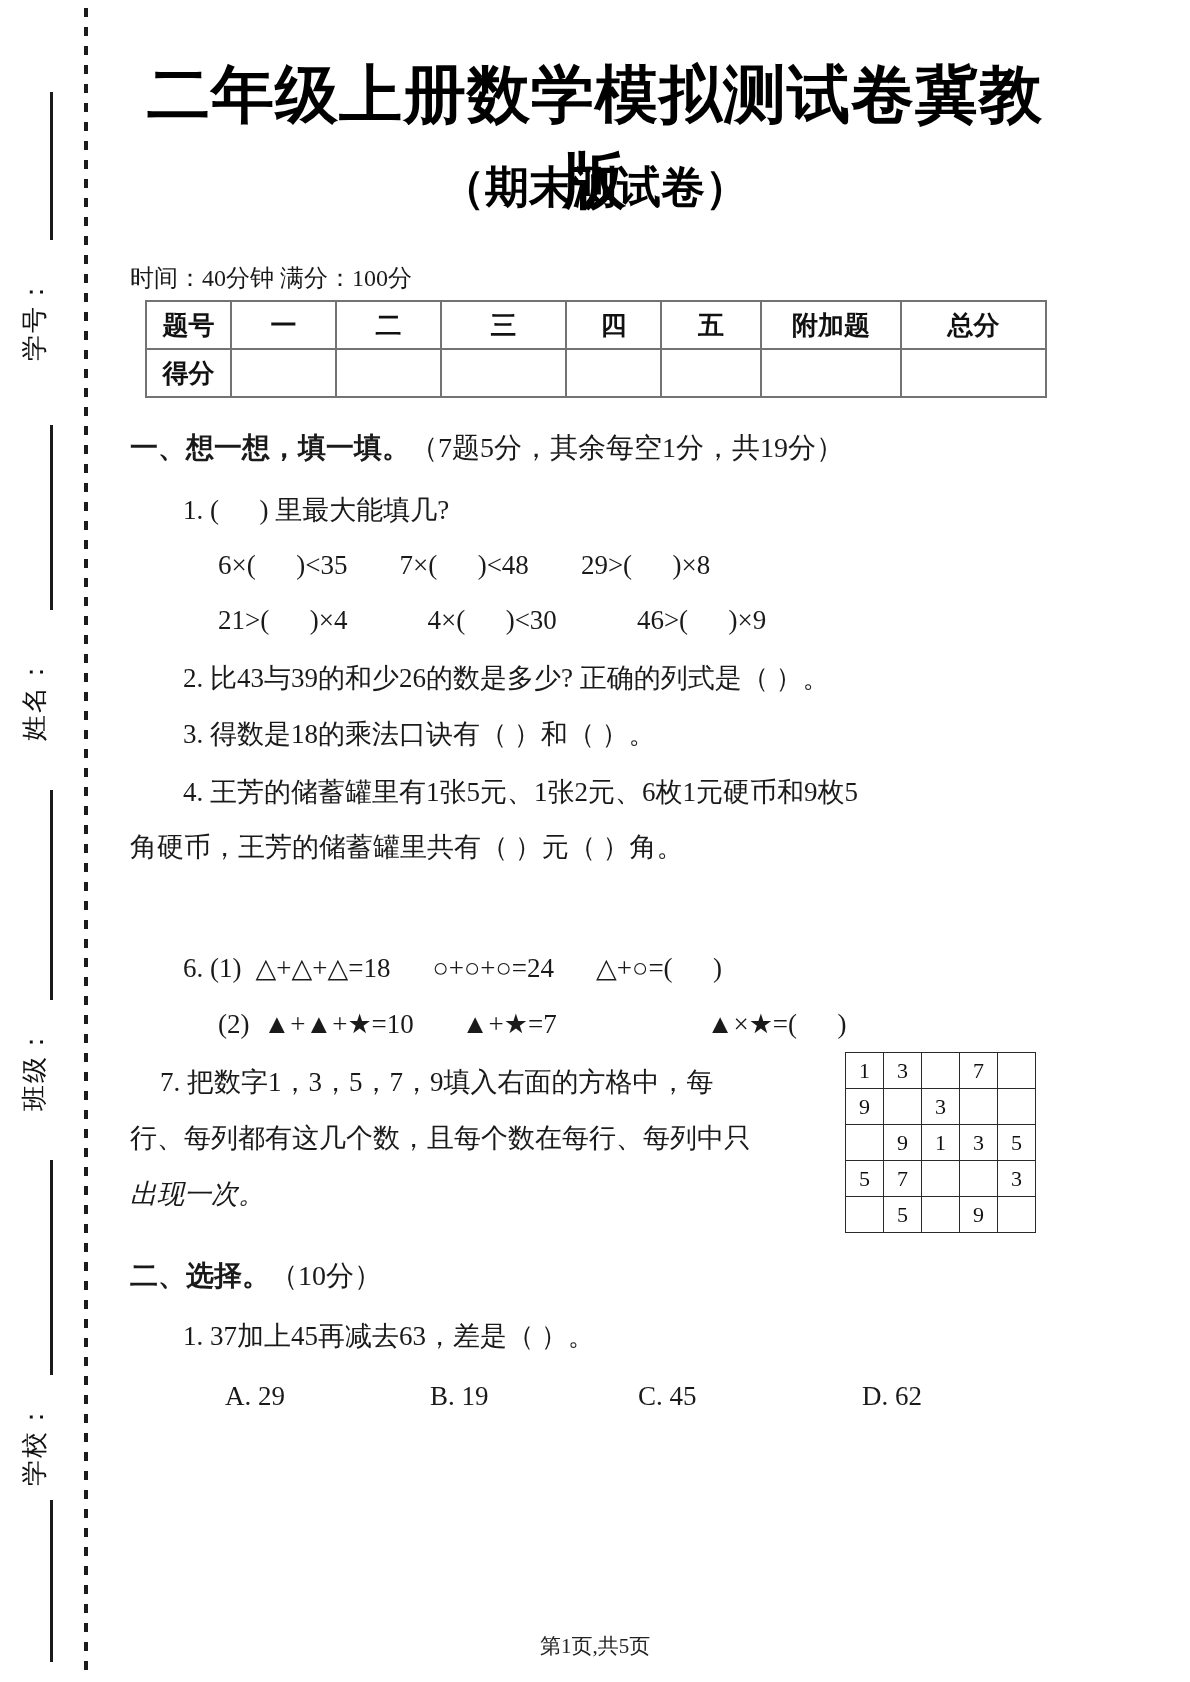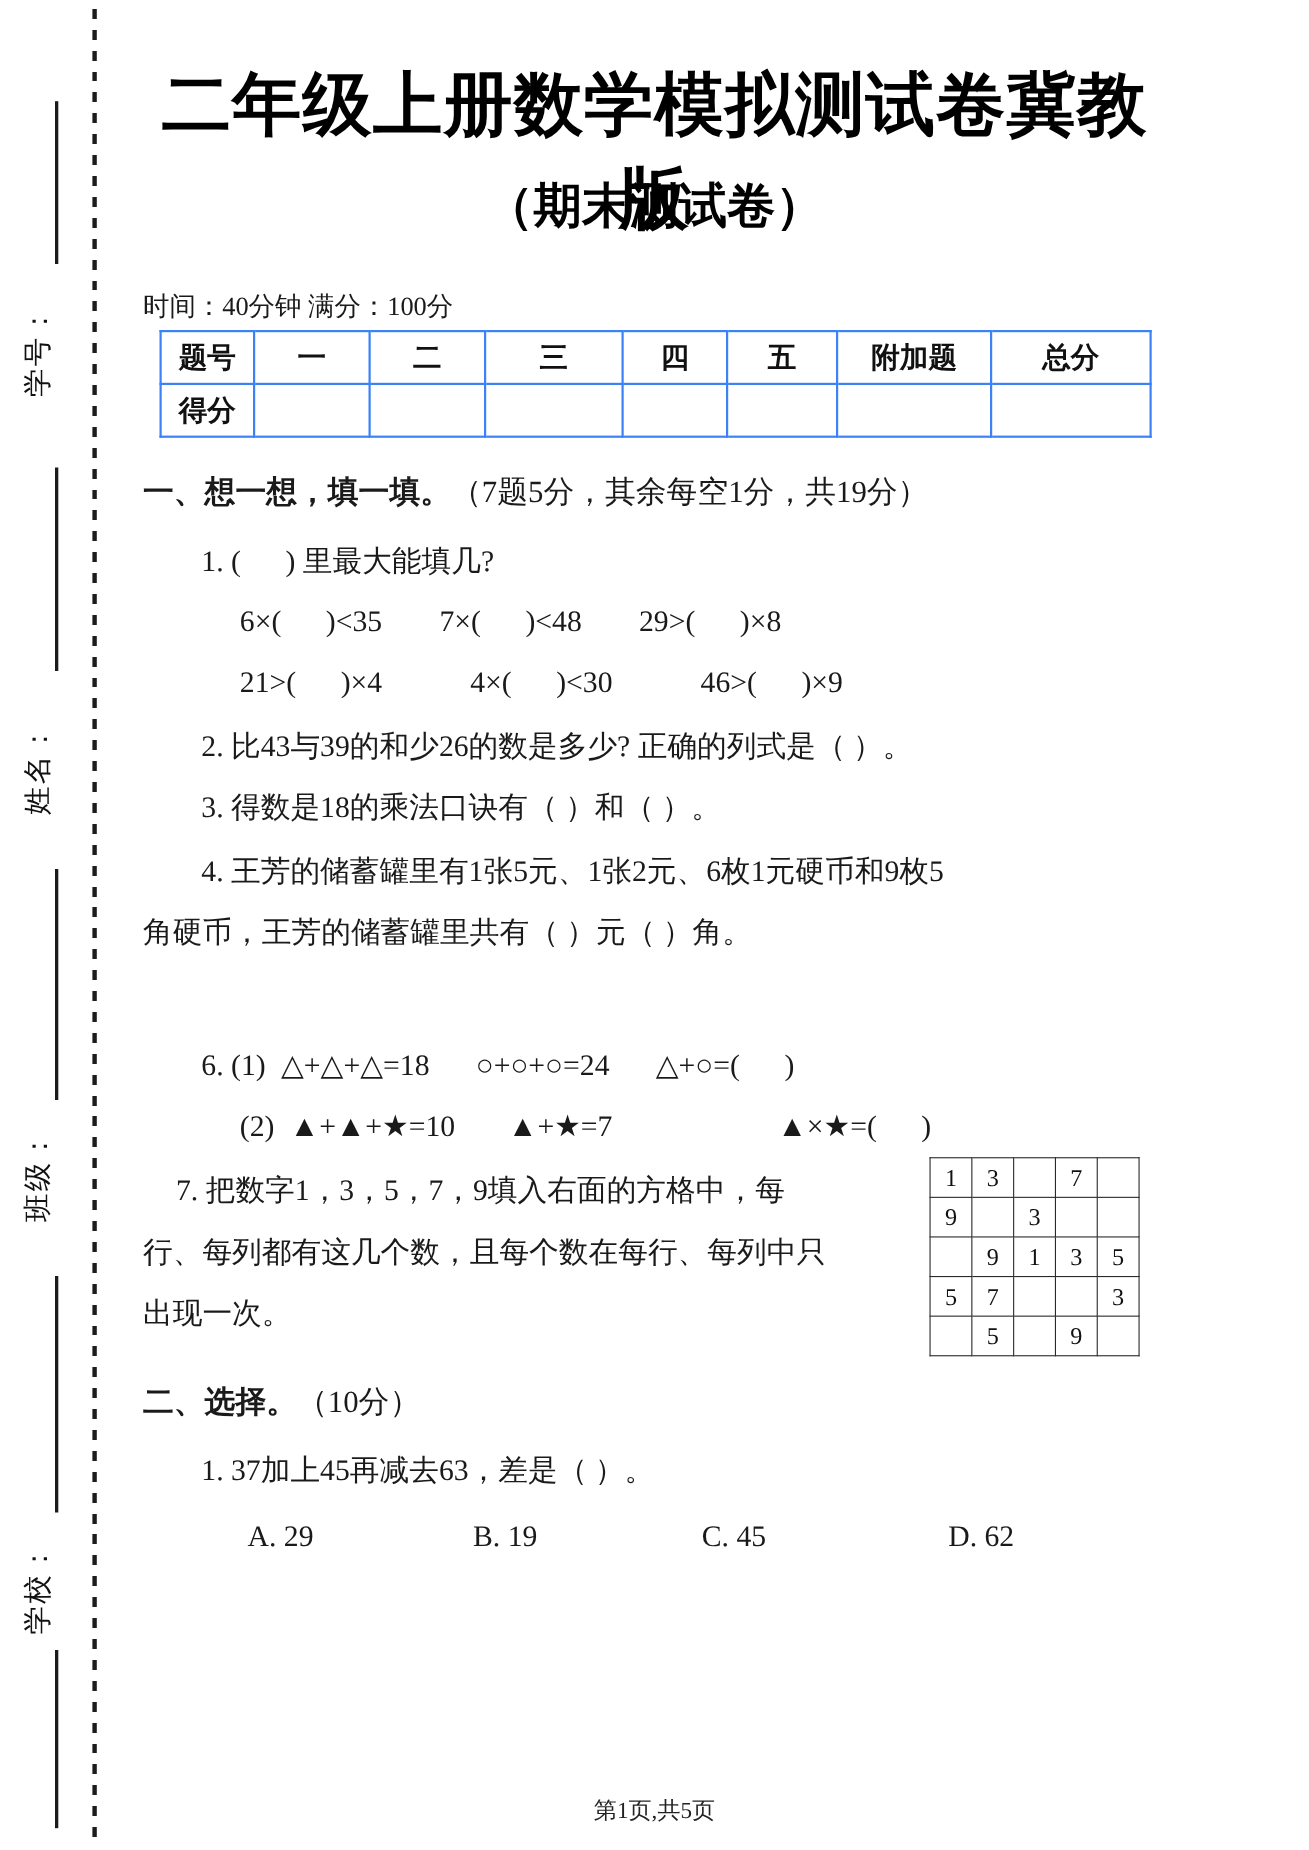--- a/index.html
+++ b/index.html
@@ -36,21 +36,21 @@
   .meta {
     position:absolute; left:130px; top:262px; width:915px; 
     font-size:24px;
   }
 
   
   .score-table {
     position:absolute; left:145px; top:300px; border-collapse:collapse;
   }
   .score-table th, .score-table td {
-    border:2px solid #3b82f6; height:48px; text-align:center; vertical-align:middle;
+    border:2px solid #737373; height:48px; text-align:center; vertical-align:middle;
     font-size:26px; font-weight:bold; padding:0 4px; color:#111;
   }
   .score-table .c0{width:85px;} .score-table .c1{width:105px;}
   .score-table .c2{width:105px;} .score-table .c3{width:125px;}
   .score-table .c4{width:95px;}  .score-table .c5{width:100px;}
   .score-table .c6{width:140px;} .score-table .c7{width:145px;}
 
   
   .line { position:absolute; font-size:27px; white-space:nowrap; line-height:1.25; }
   .sec-head .b { font-weight:bold; font-size:28px; }
@@ -170,21 +170,21 @@
     <span class="eq-prefix">(2)</span>
       <span class="eq-row" id="q6-row2">
         <span class="eq-item">▲+▲+★=10</span>
         <span class="eq-item">▲+★=7</span>
         <span class="eq-item">▲×★=(      )</span>
       </span>
   </div>
 
   <div class="line" style="left:160px; top:1066px;">7. 把数字1，3，5，7，9填入右面的方格中，每</div>
   <div class="line" style="left:130px; top:1122px;">行、每列都有这几个数，且每个数在每行、每列中只</div>
-  <div class="line" style="left:130px; top:1178px;">出现一次。</div>
+  <div class="line" style="left:130px; top:1178px;font-style:italic;">出现一次。</div>
 
   <table class="puzzle">
     <tbody id="puzzle-grid-body">
         <tr>
           <td>1</td>
           <td>3</td>
           <td></td>
           <td>7</td>
           <td></td>
         </tr>

